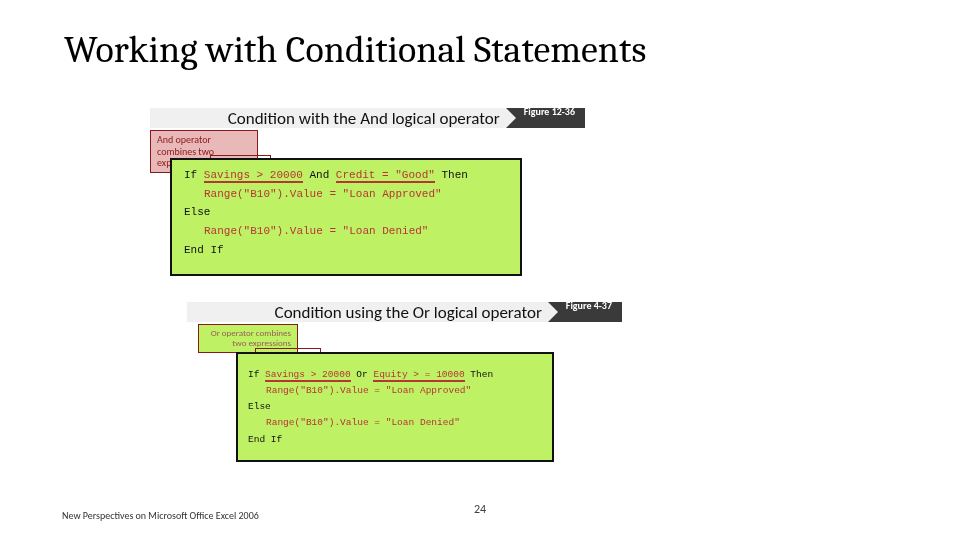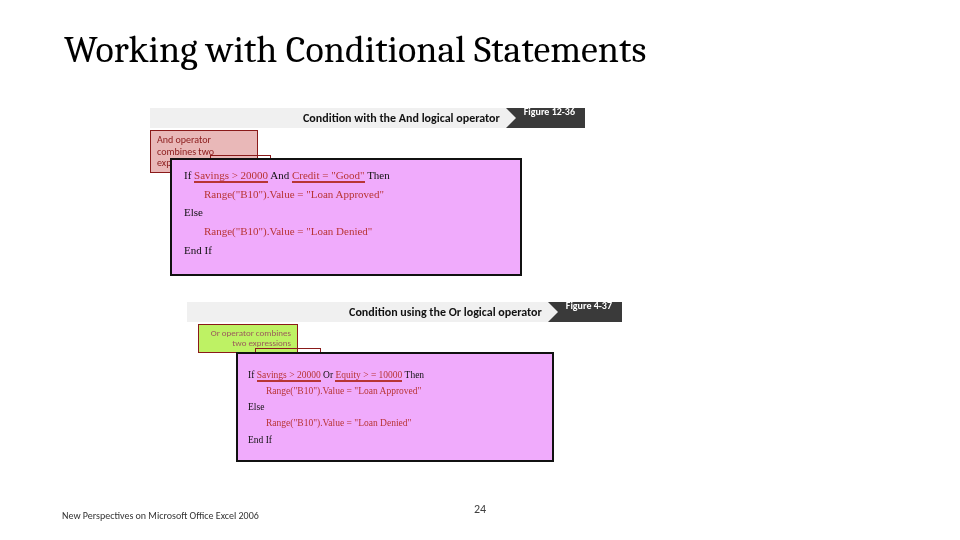--- a/index.html
+++ b/index.html
@@ -26,22 +26,22 @@
   
   .fig-header {
     position: relative;
     height: 20px;
     background: #f0f0f0;
     display: flex;
     justify-content: flex-end;
     align-items: center;
   }
   .fig-caption {
-    font-size: 12px;
-    font-weight: 700;
+    font-size: 17px;
+    font-weight: 400;
     color: #111;
     padding-right: 6px;
   }
   .fig-tag {
     background: #3a3a3a;
     color: #fff;
     font-size: 10px;
     font-weight: 700;
     height: 20px;
     display: flex;
@@ -77,22 +77,22 @@
     width: 0; height: 0;
     border-left: 4px solid transparent;
     border-right: 4px solid transparent;
     border-top: 6px solid #8a1a1a;
   }
 
   
   .codebox {
     position: absolute;
     border: 2px solid #111;
-    background: #f0abfc;
-    font-family: Liberation Serif, serif;
+    background: #bef264;
+    font-family: Liberation Mono, monospace;
     font-size: 11px;
     color: #111;
     padding: 6px 12px;
     line-height: 1.7;
   }
   .codebox .hl { border-bottom: 2px solid #b83535; padding-bottom: 0; }
   .red { color: #b83535; }
 
   
   .fig1 {

